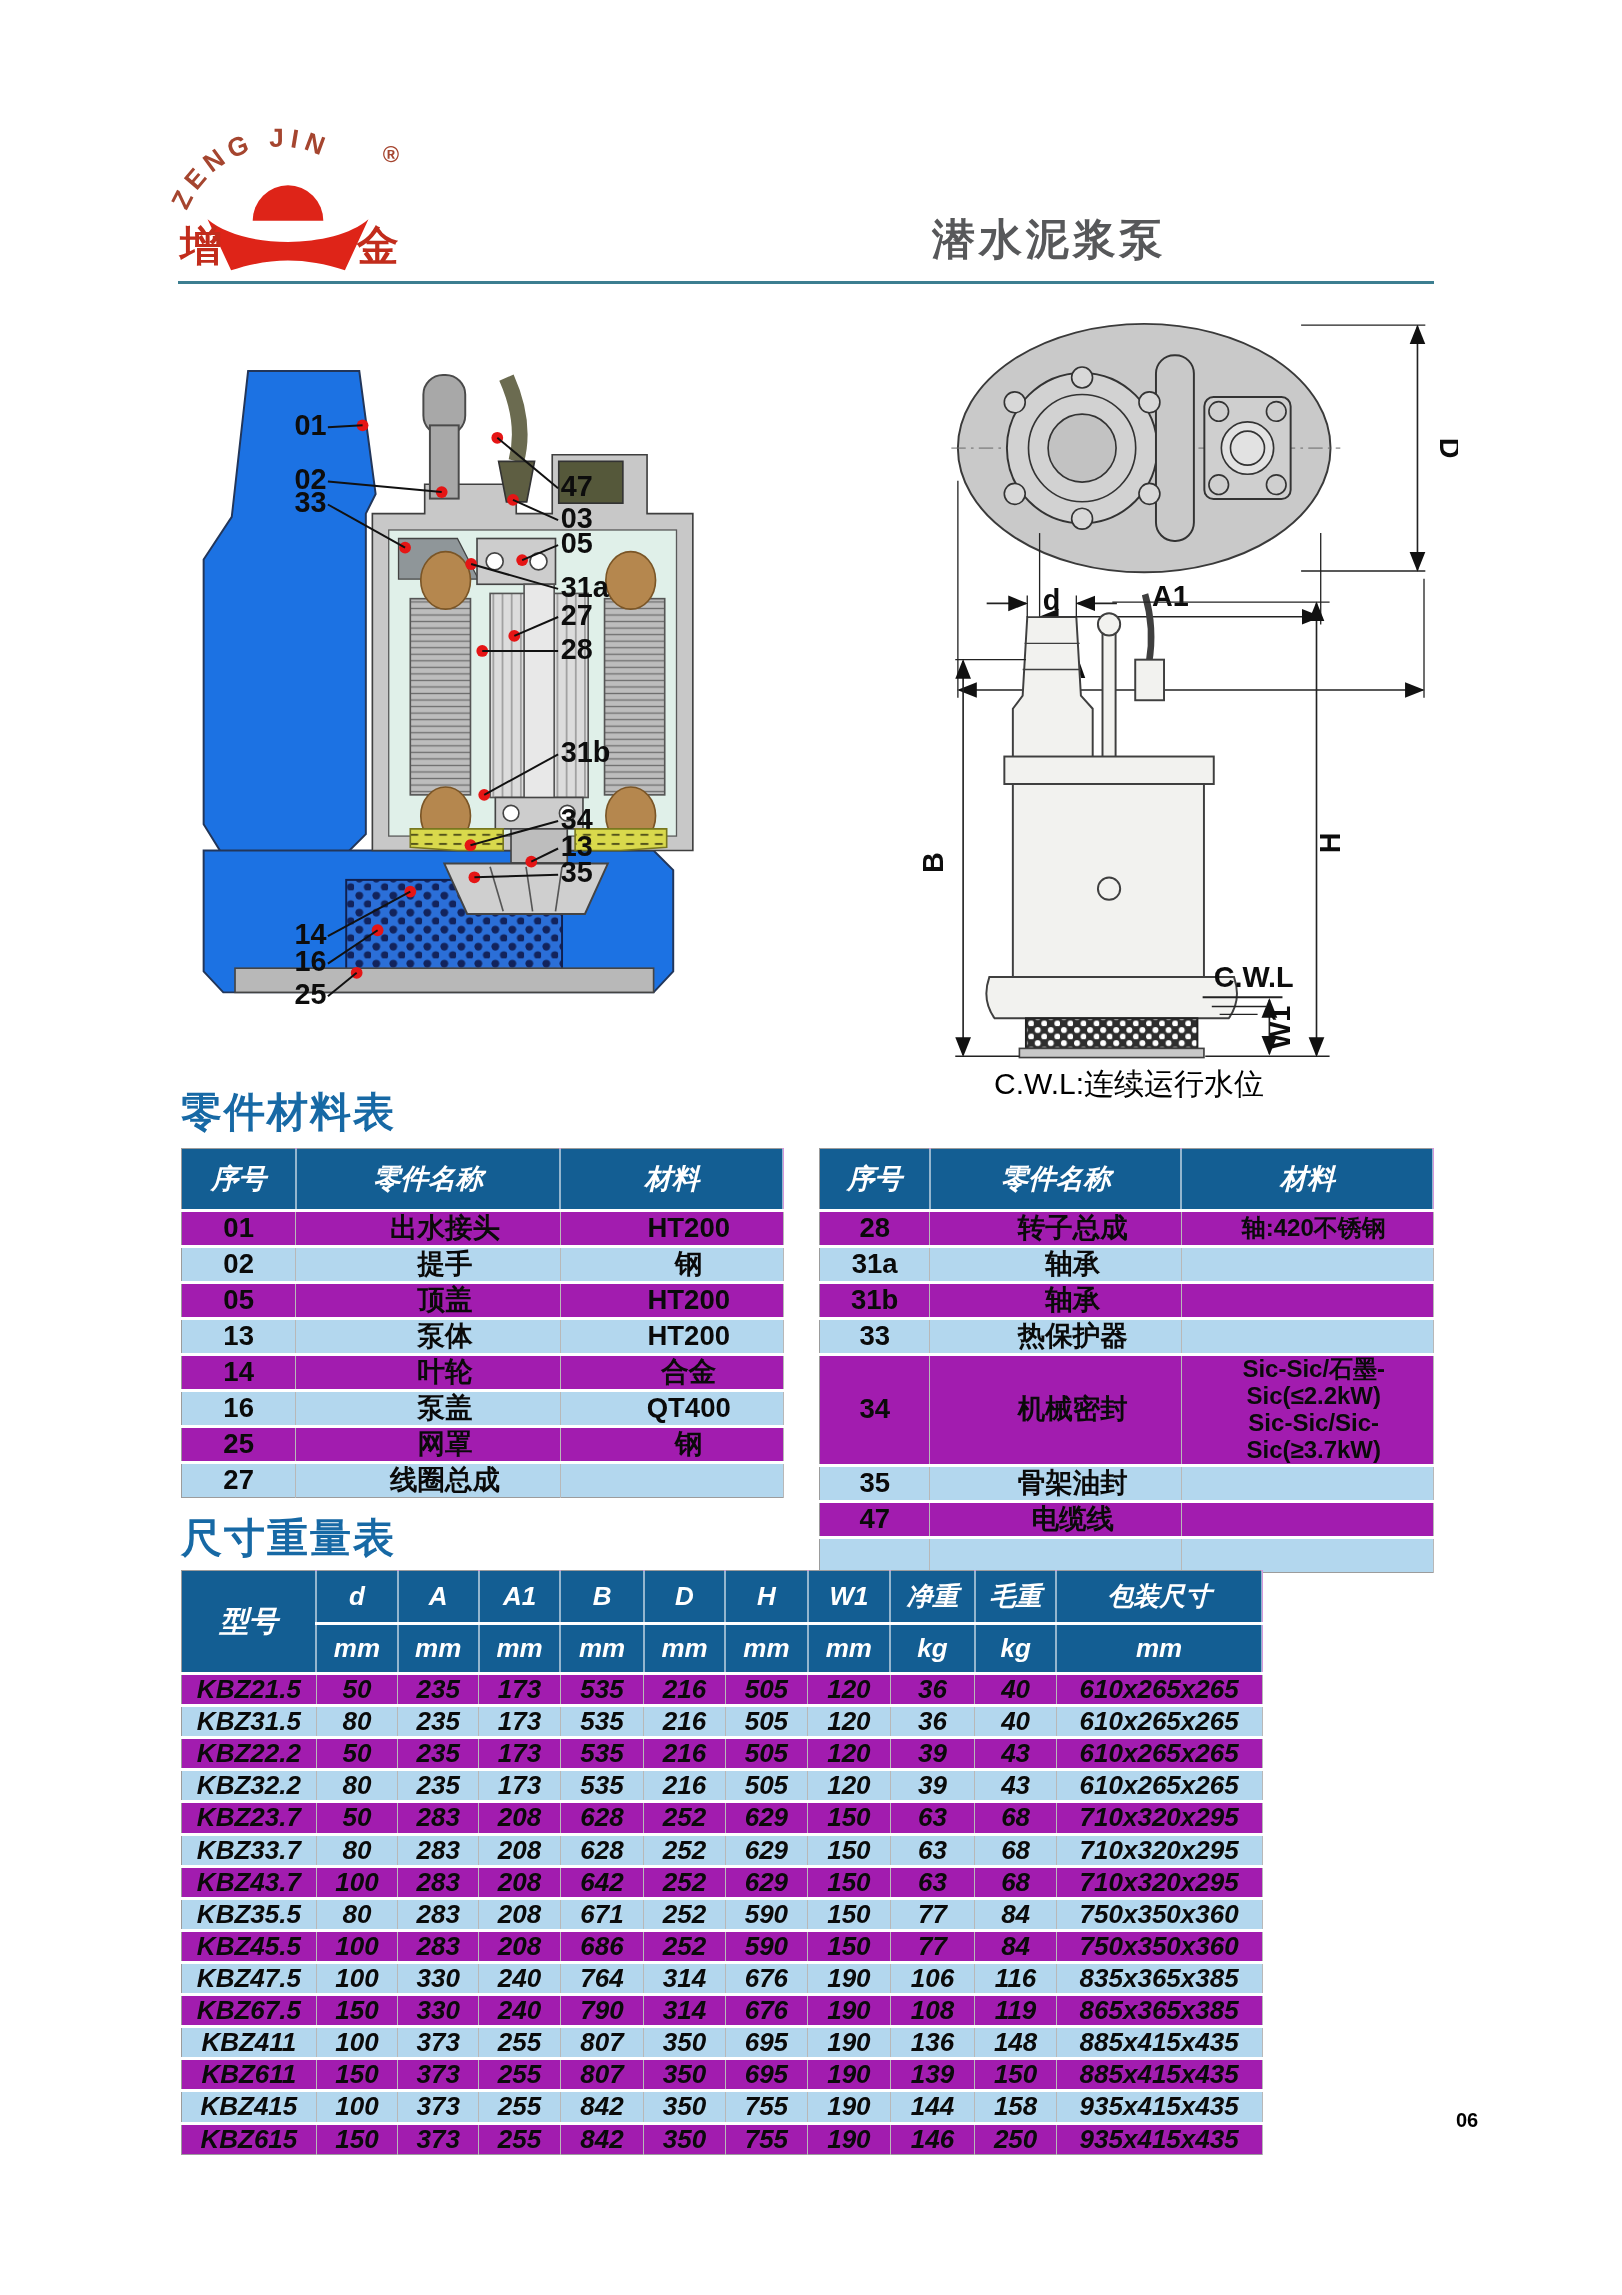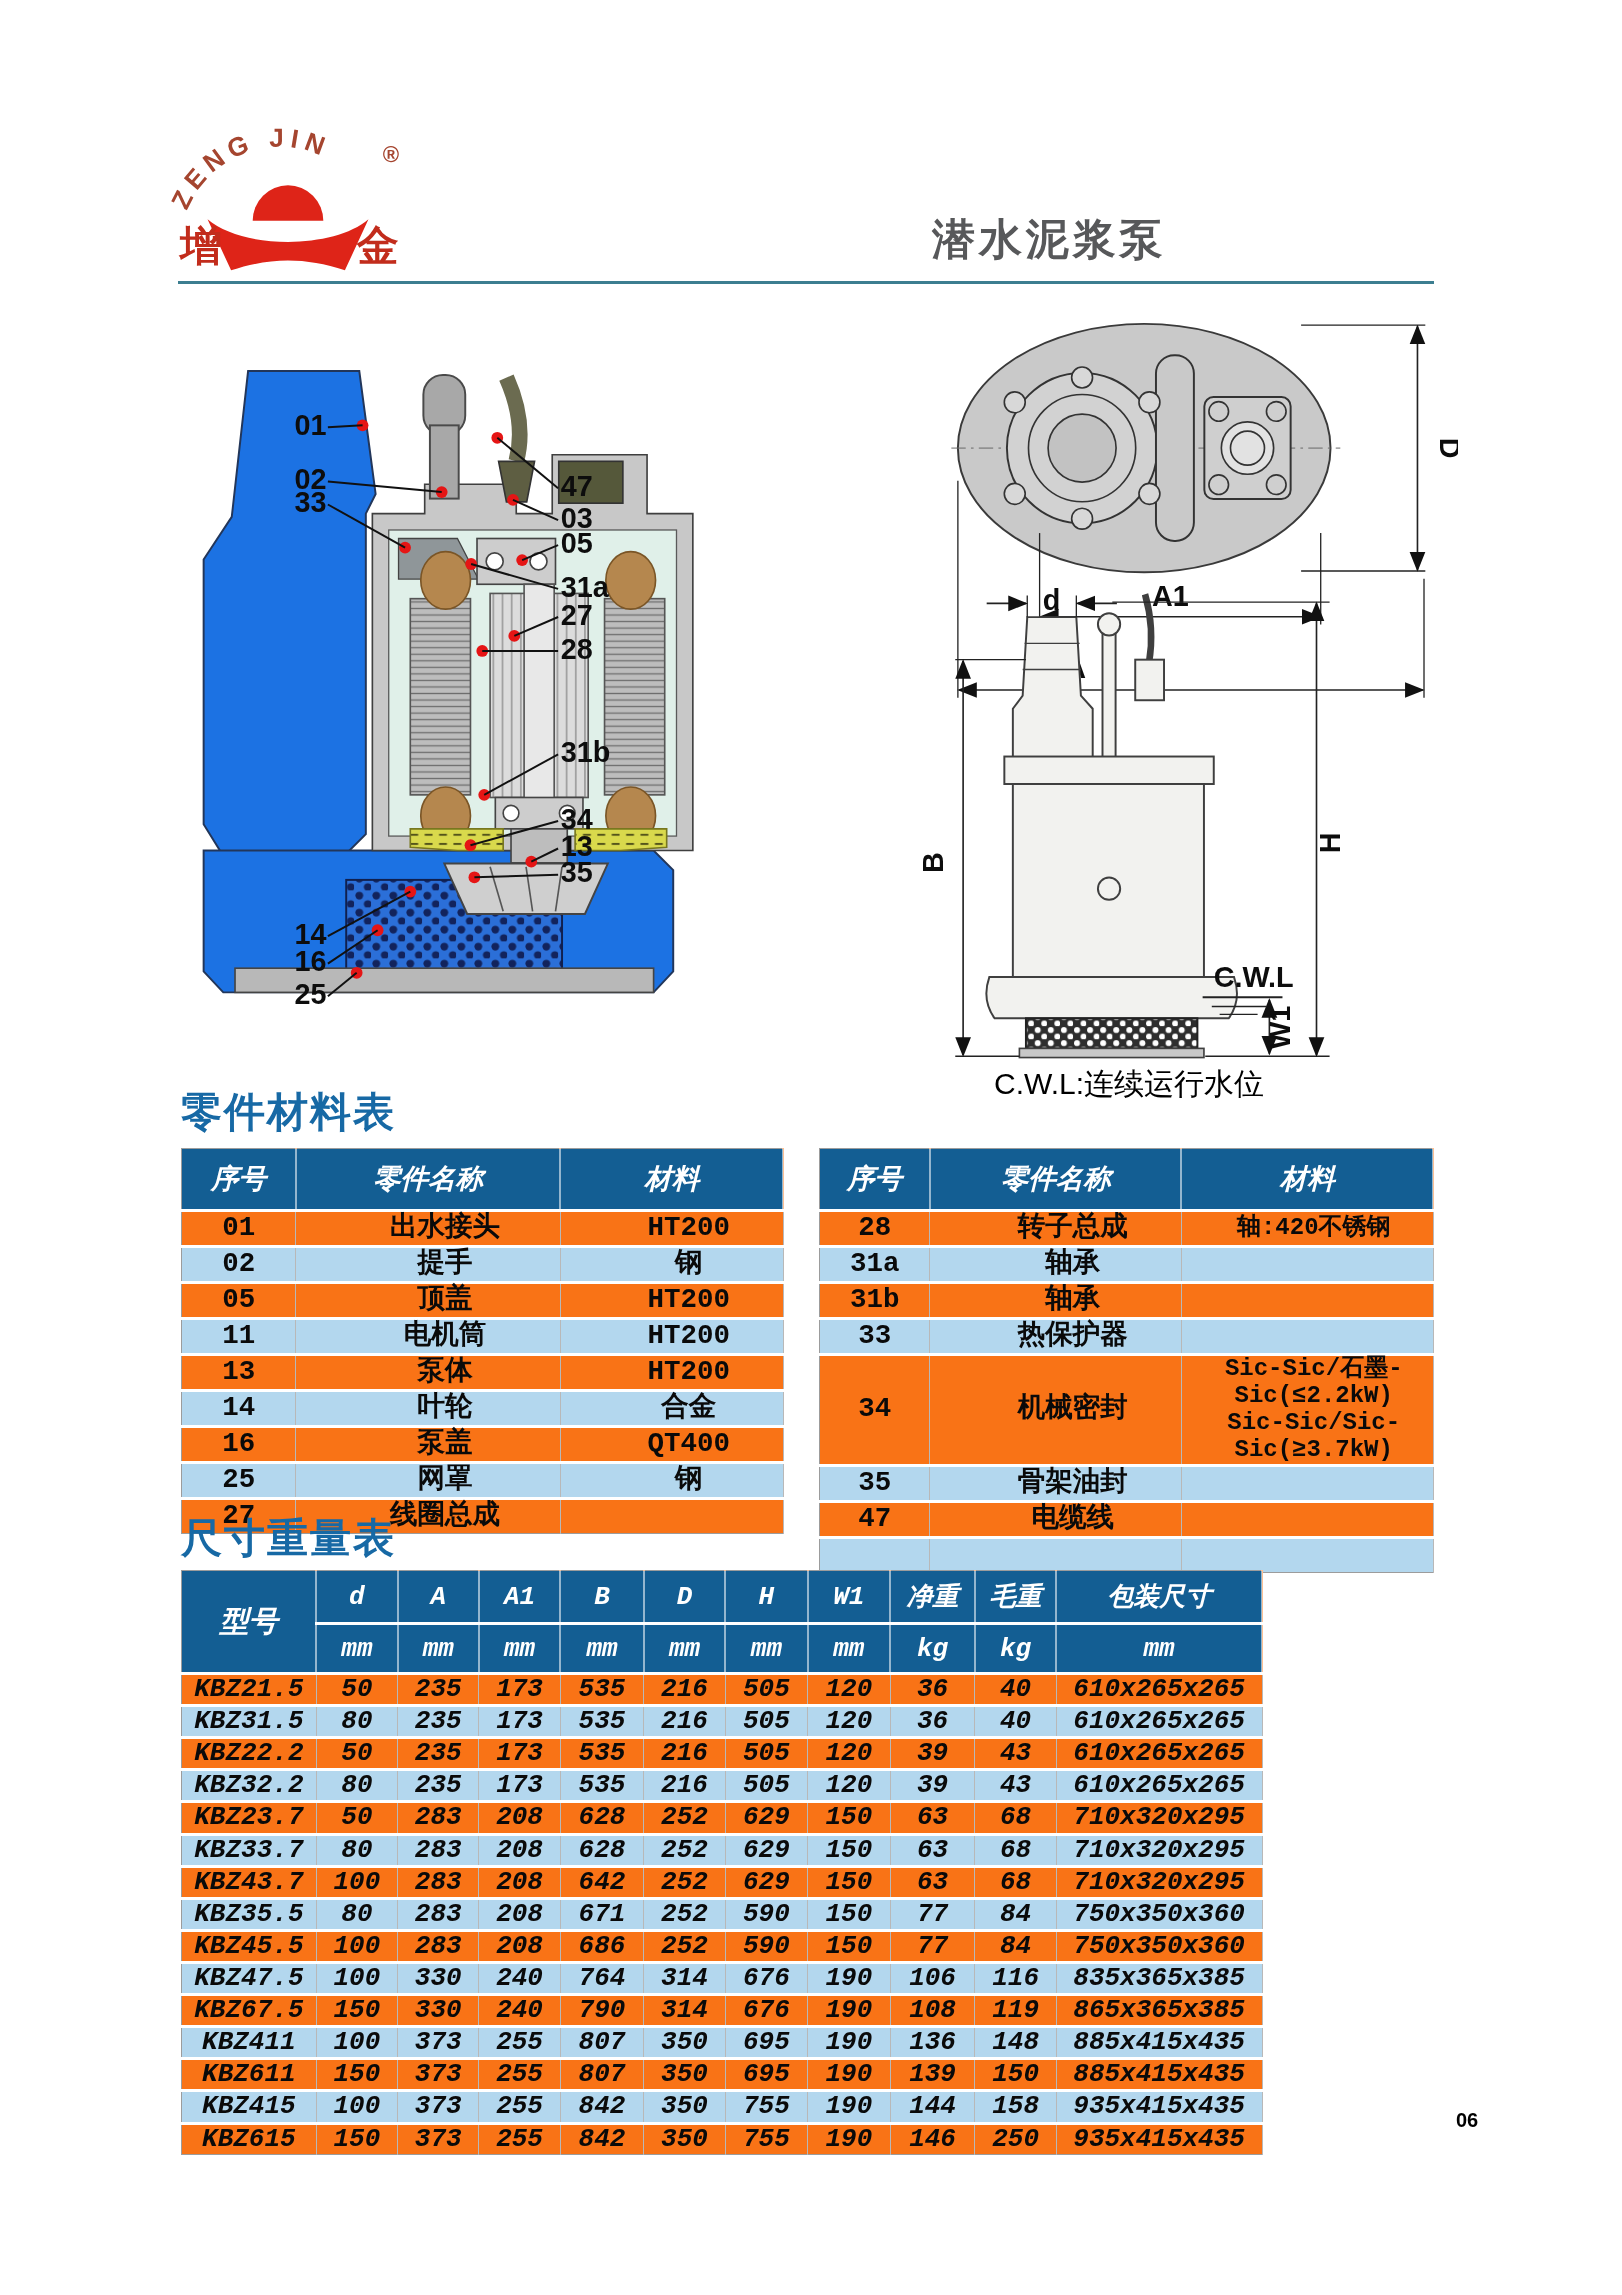--- a/index.html
+++ b/index.html
@@ -24,21 +24,21 @@
   .leader{stroke:#111;stroke-width:3;fill:none;}
   .dimline{stroke:#222;stroke-width:2.5;fill:none;}
   .extline{stroke:#222;stroke-width:2;fill:none;}
   .outline{stroke:#3f3f3f;stroke-width:3;fill:#f2f2ef;}
   .outline2{stroke:#3f3f3f;stroke-width:2.5;fill:#c8c8c8;}
   
   .section-title{position:absolute;left:181px;font-size:41px;font-weight:bold;color:#1769a5;letter-spacing:2px;text-align:right;}
   .title-parts{top:1085px;}
   .title-size{top:1511px;}
   
-  table.data-table{border-collapse:collapse;table-layout:fixed;background:#f97316;border:1.3px solid #9c9c9c;font-family:Liberation Mono, monospace;}
+  table.data-table{border-collapse:collapse;table-layout:fixed;background:#a21caf;border:1.3px solid #9c9c9c;}
   table.data-table th{background:#135e93;color:#fff;font-weight:bold;font-style:italic;
     border-right:2px solid rgba(255,255,255,.55);padding:0;}
   table.data-table td{font-weight:bold;color:#0a0a0a;text-align:center;
     border-right:1.3px solid #b8b8b8;border-top:3.9px solid #fff;padding:0;white-space:pre-line;line-height:1.12;}
   table.data-table tbody tr:nth-child(even){background:#b3d7ee;}
   
   .parts{position:absolute;top:1148px;}
   .parts-left{left:181px;width:603px;}
   .parts-right{left:819px;width:615px;}
   .parts th{font-size:27.5px;height:60px;}
@@ -315,25 +315,20 @@
           <td>HT200</td>
         </tr>
         <tr>
           <td>02</td>
           <td>提手</td>
           <td>钢</td>
         </tr>
         <tr>
           <td>05</td>
           <td>顶盖</td>
-          <td>HT200</td>
-        </tr>
-        <tr>
-          <td>11</td>
-          <td>电机筒</td>
           <td>HT200</td>
         </tr>
         <tr>
           <td>13</td>
           <td>泵体</td>
           <td>HT200</td>
         </tr>
         <tr>
           <td>14</td>
           <td>叶轮</td>

